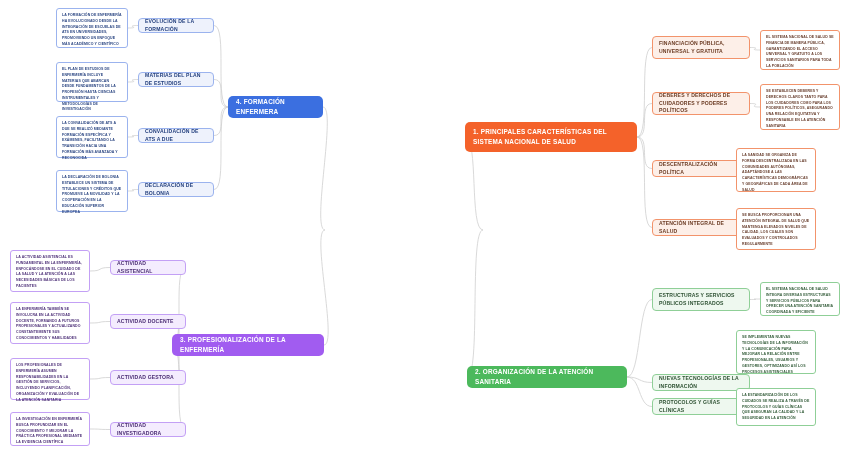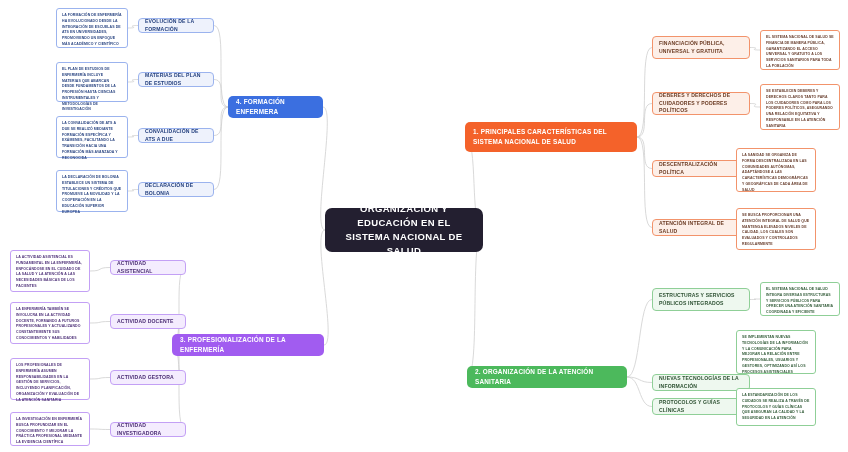--- a/index.html
+++ b/index.html
@@ -133,21 +133,20 @@
       <path d="M 228 107 C 214 107, 228 25.5, 214 25.5" fill="none" stroke="#cfcfcf" stroke-width="0.8"></path>
       <path d="M 138 25.5 C 124 25.5, 142 28, 128 28" fill="none" stroke="#cfcfcf" stroke-width="0.8"></path>
       <path d="M 228 107 C 214 107, 228 79.5, 214 79.5" fill="none" stroke="#cfcfcf" stroke-width="0.8"></path>
       <path d="M 138 79.5 C 124 79.5, 142 82, 128 82" fill="none" stroke="#cfcfcf" stroke-width="0.8"></path>
       <path d="M 228 107 C 214 107, 228 135.5, 214 135.5" fill="none" stroke="#cfcfcf" stroke-width="0.8"></path>
       <path d="M 138 135.5 C 124 135.5, 142 137, 128 137" fill="none" stroke="#cfcfcf" stroke-width="0.8"></path>
       <path d="M 228 107 C 214 107, 228 189.5, 214 189.5" fill="none" stroke="#cfcfcf" stroke-width="0.8"></path>
       <path d="M 138 189.5 C 124 189.5, 142 191, 128 191" fill="none" stroke="#cfcfcf" stroke-width="0.8"></path>
     </svg>
 
-  <div class="node root" style="left: 325px; top: 208px; width: 158px; height: 44px;">ORGANIZACIÓN Y EDUCACIÓN EN EL SISTEMA NACIONAL DE SALUD</div>
 
   <div class="node branch b1" style="left: 465px; top: 122px; width: 172px; height: 30px;">1. PRINCIPALES CARACTERÍSTICAS DEL SISTEMA NACIONAL DE SALUD</div>
 
   <div class="node topic t1" style="left: 652px; top: 36px; width: 98px; height: 23px;">FINANCIACIÓN PÚBLICA, UNIVERSAL Y GRATUITA</div>
   <div class="node card c1" style="left: 760px; top: 30px; width: 80px; height: 40px;">EL SISTEMA NACIONAL DE SALUD SE FINANCIA DE MANERA PÚBLICA, GARANTIZANDO EL ACCESO UNIVERSAL Y GRATUITO A LOS SERVICIOS SANITARIOS PARA TODA LA POBLACIÓN</div>
 
   <div class="node topic t1" style="left: 652px; top: 92px; width: 98px; height: 23px;">DEBERES Y DERECHOS DE CUIDADORES Y PODERES POLÍTICOS</div>
   <div class="node card c1" style="left: 760px; top: 84px; width: 80px; height: 46px;">SE ESTABLECEN DEBERES Y DERECHOS CLAROS TANTO PARA LOS CUIDADORES COMO PARA LOS PODERES POLÍTICOS, ASEGURANDO UNA RELACIÓN EQUITATIVA Y RESPONSABLE EN LA ATENCIÓN SANITARIA</div>
 
   <div class="node topic t1" style="left: 652px; top: 160px; width: 98px; height: 17px;">DESCENTRALIZACIÓN POLÍTICA</div>

